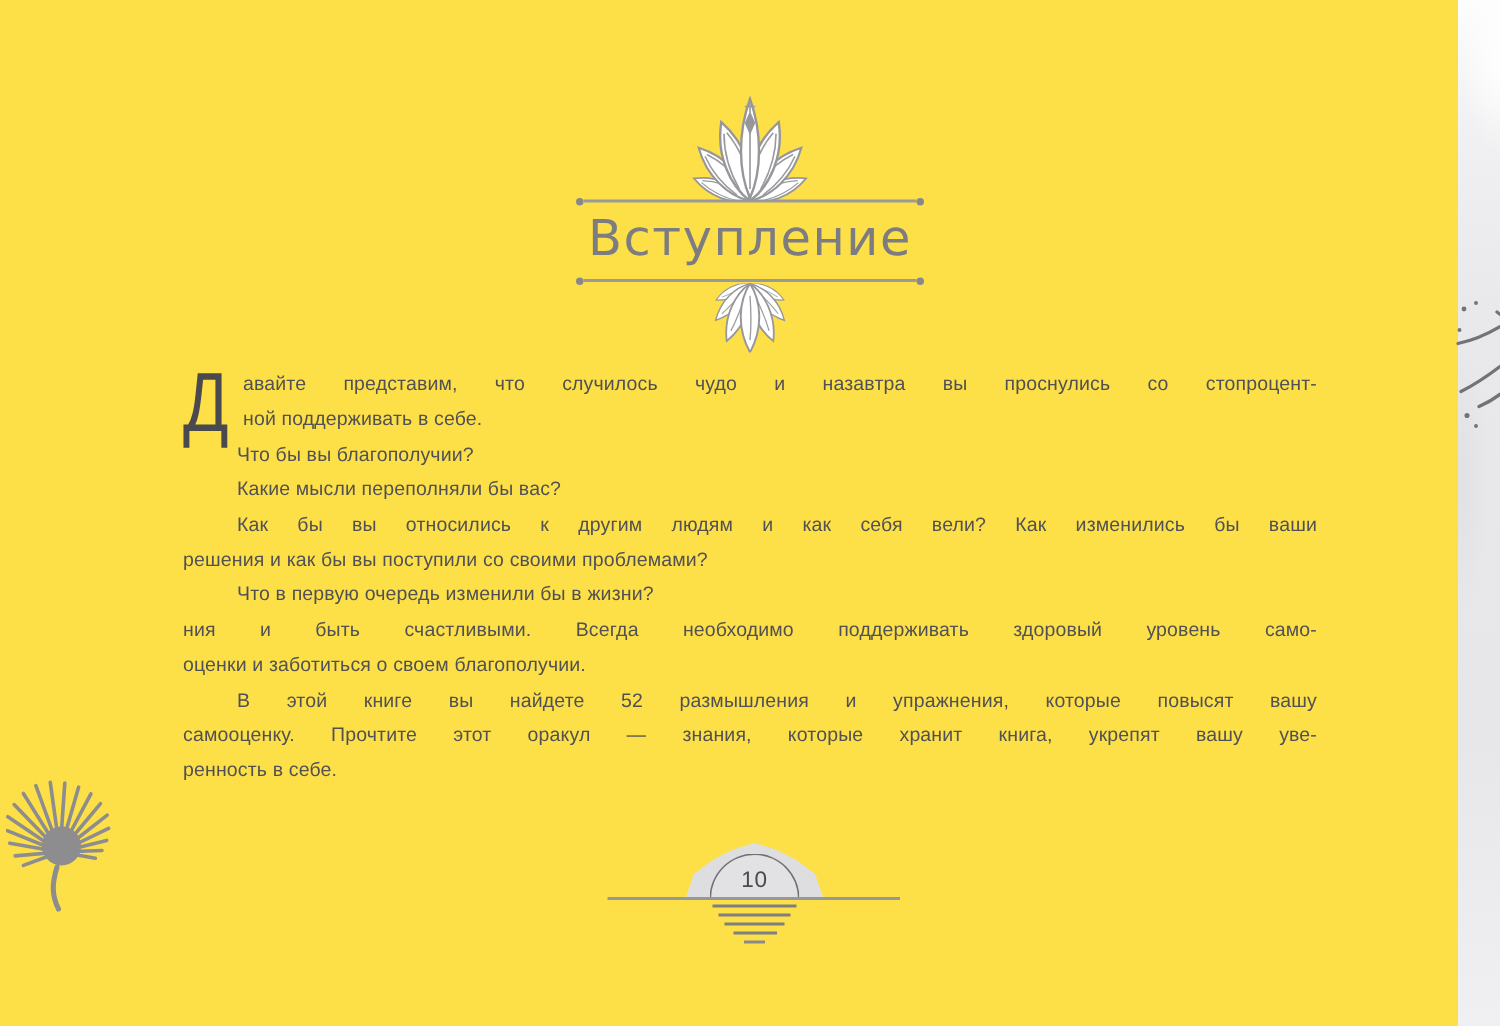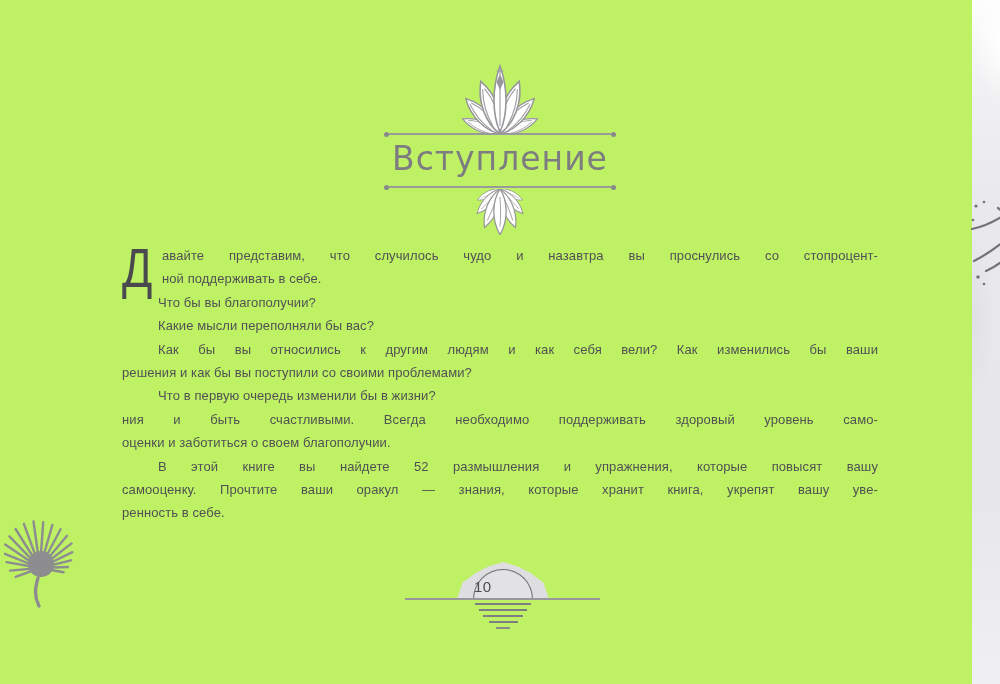--- a/index.html
+++ b/index.html
@@ -3,21 +3,21 @@
 <meta charset="utf-8">
 <style>
   html,body{margin:0;padding:0;}
   body{
     width:1000px;height:684px;
     background:#ffffff;
     overflow:hidden;
     font-family:"Liberation Sans",sans-serif;
     position:relative;
   }
-  .sheet{position:absolute;inset:0;background:#bef264;}
+  .sheet{position:absolute;inset:0;background:#fde047;}
 
   
   .page-edge{
     position:absolute;top:0;right:0;width:28px;height:684px;
     background:
       radial-gradient(40px 90px at 30px 40px,#ffffff 0%,rgba(255,255,255,0) 70%),
       radial-gradient(30px 120px at 0px 320px,rgba(220,220,223,.6) 0%,rgba(220,220,223,0) 75%),
       linear-gradient(180deg,#fdfdfe 0%,#f1f1f3 12%,#e9e9eb 30%,#e7e7e9 72%,#f0f0f2 100%);
   }
   .twig{position:absolute;left:-8px;top:198px;}
@@ -68,21 +68,21 @@
     position:absolute;left:457px;top:562px;width:92px;height:37px;
     background:#dedee0;
     clip-path:polygon(50% 0%,66% 12%,80% 30%,94% 56%,100% 100%,0% 100%,6% 56%,20% 30%,34% 12%);
   }
   .sun-dome{
     position:absolute;left:473px;top:569px;width:60px;height:30px;
     background:#e2e2e4;
     border:1.6px solid #6f6f73;border-bottom:none;
     border-radius:32px 32px 0 0;
     box-sizing:border-box;
-    text-align:left;
+    text-align:center;
     font-size:15px;line-height:34px;color:#4c4c4f;letter-spacing:0.5px;
   }
   .footer-rule{position:absolute;left:405px;top:598px;width:195px;height:1.6px;background:#98989c;}
   .sun-bars{position:absolute;left:475px;top:603px;width:56px;}
   .sun-bars .b{height:1.8px;background:#7e7e82;margin:0 auto 4.2px;}
   .sun-bars .b1{width:56px;}
   .sun-bars .b2{width:48px;}
   .sun-bars .b3{width:40px;}
   .sun-bars .b4{width:29px;}
   .sun-bars .b5{width:14px;background:#8a8a8e;}
@@ -207,21 +207,21 @@
         <div class="line justify dropcap-line">авайте представим, что случилось чудо и назавтра вы проснулись со стопроцент-</div>
         <div class="line dropcap-line">ной поддерживать в себе.</div>
         <div class="line indent">Что бы вы благополучии?</div>
         <div class="line indent">Какие мысли переполняли бы вас?</div>
         <div class="line justify indent">Как бы вы относились к другим людям и как себя вели? Как изменились бы ваши</div>
         <div class="line">решения и как бы вы поступили со своими проблемами?</div>
         <div class="line indent">Что в первую очередь изменили бы в жизни?</div>
         <div class="line justify">ния и быть счастливыми. Всегда необходимо поддерживать здоровый уровень само-</div>
         <div class="line">оценки и заботиться о своем благополучии.</div>
         <div class="line justify indent">В этой книге вы найдете 52 размышления и упражнения, которые повысят вашу</div>
-        <div class="line justify">самооценку. Прочтите ваши оракул — знания, которые хранит книга, укрепят вашу уве-</div>
+        <div class="line justify">самооценку. Прочтите этот оракул — знания, которые хранит книга, укрепят вашу уве-</div>
         <div class="line">ренность в себе.</div>
       </div>
   </main>
 
   <svg class="leaf" width="84" height="112" viewBox="0 0 84 112">
     <g stroke="#8d8d90" stroke-width="2.4" stroke-linecap="round">
       <line x1="36" y1="70" x2="11.6" y2="78.9"></line>
       <line x1="36" y1="70" x2="6.1" y2="72.6"></line>
       <line x1="36" y1="70" x2="2.5" y2="64.1"></line>
       <line x1="36" y1="70" x2="0.8" y2="55.8"></line>

